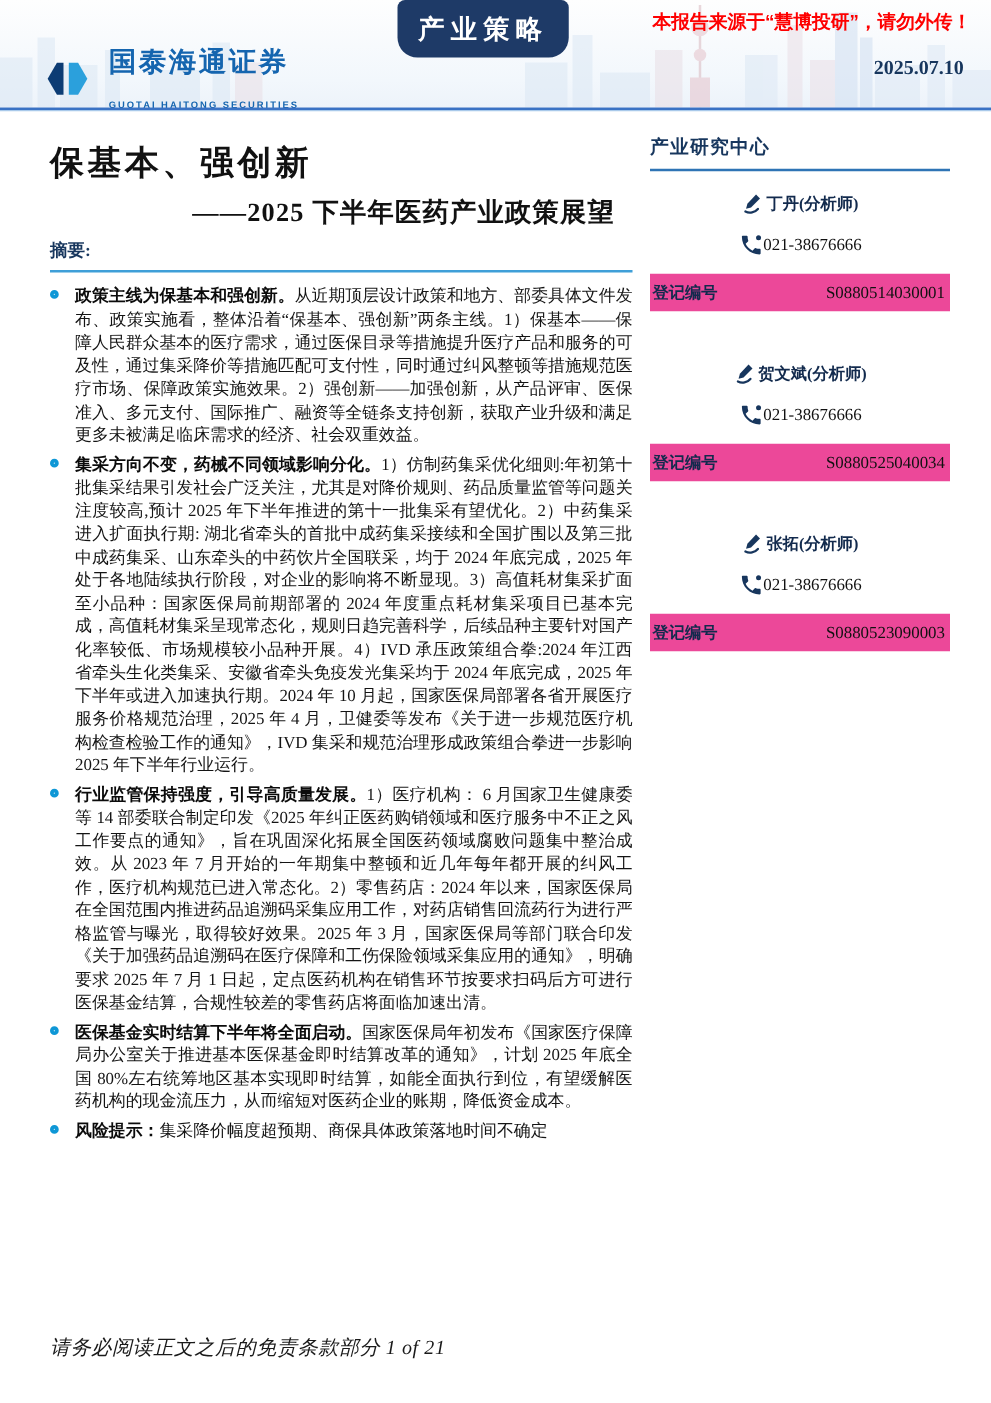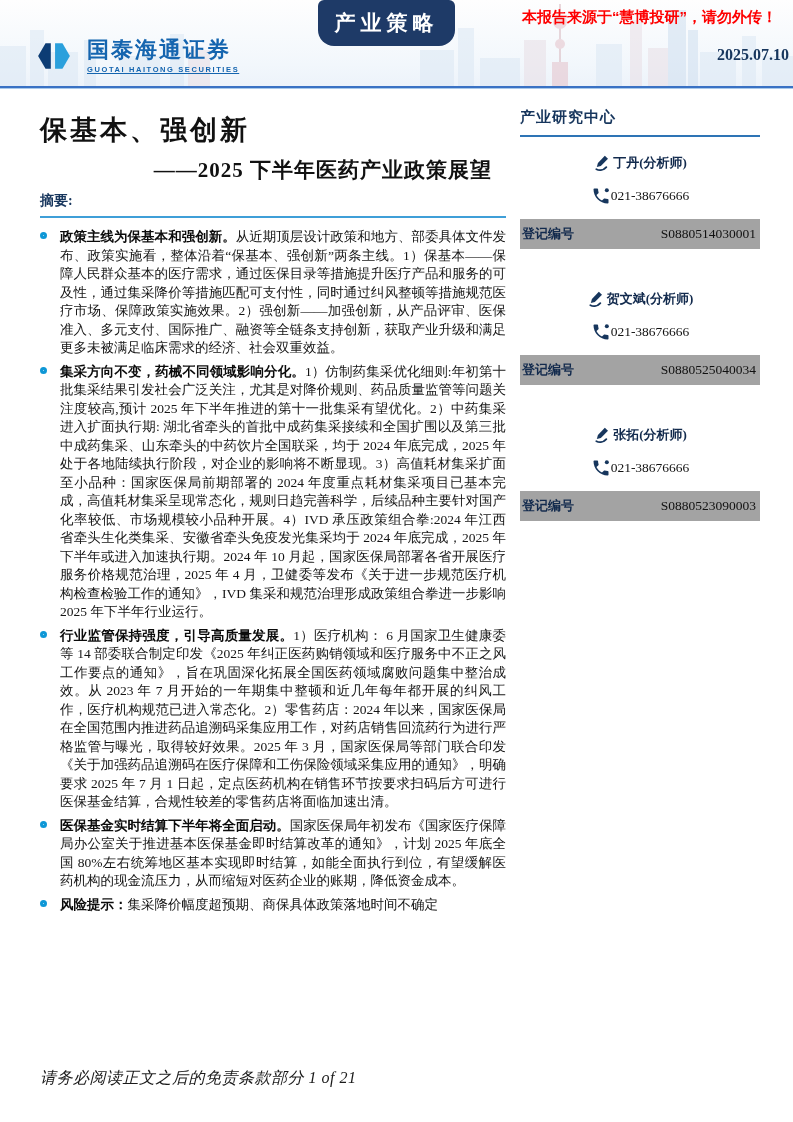--- a/index.html
+++ b/index.html
@@ -13,29 +13,29 @@
   .hdr { position:absolute; left:0; top:0; width:793px; height:86px;
          background:linear-gradient(180deg,#fefefe 0%,#f2f7fc 75%,#edf3fa 100%); }
   .hdr .skyline { position:absolute; left:0; bottom:0; width:793px; height:86px; opacity:.55; }
   .hdr-rule { position:absolute; left:0; top:86px; width:793px; height:2px; background:#3a72c4; }
   .hdr-rule::after { content:""; position:absolute; left:0; top:2px; width:793px; height:1px; background:#a9c9ea; }
   .logo { position:absolute; left:36px; top:38px; display:flex; align-items:center; gap:15px; }
   .logo-mark { width:36px; height:32px; }
   .logo-cn { font-family:"Liberation Sans","DejaVu Sans",sans-serif; font-weight:bold;
              font-size:22px; letter-spacing:2px; color:#1565af; line-height:1.1; }
   .logo-en { font-family:"Liberation Sans","DejaVu Sans",sans-serif; font-weight:bold;
-             font-size:7.5px; letter-spacing:1.6px; color:#1565af; margin-top:3px;text-decoration:underline; }
+             font-size:7.5px; letter-spacing:1.6px; color:#1565af; margin-top:17px; }
   .badge { position:absolute; left:318px; top:0; width:137px; height:46px;
            background:#1e3a67; border-radius:6px 6px 16px 16px;
            display:flex; align-items:center; justify-content:center;
            color:#ffffff; font-weight:bold; font-size:21px; letter-spacing:5px; }
   .notice { position:absolute; right:16px; top:8px;
             font-family:"Liberation Sans","DejaVu Sans",sans-serif;
             font-weight:bold; font-size:15px; color:#fe0000; }
-  .rpt-date { position:absolute; right:4px; top:46px;
+  .rpt-date { position:absolute; right:22px; top:46px;
               font-weight:bold; font-size:16px; color:#17365d; }
   
   .main { position:absolute; left:40px; top:112px; width:466px; }
   .title { font-size:27px; font-weight:bold; color:#111; letter-spacing:3px; }
   .subtitle { margin-top:8px; font-size:21px; font-weight:bold; color:#111;
               text-align:right; padding-right:14px; letter-spacing:1px; }
   .abs-label { margin-top:8px; font-size:14px; font-weight:bold; color:#17365d; }
   .abs-rule { margin-top:6px; height:2px; background:#3f9fd8; }
   .bullets { list-style:none; margin-top:10px; }
   .bullets li { display:flex; gap:13px; margin-bottom:5px; }
@@ -45,21 +45,21 @@
   .bullets p { font-size:13.5px; line-height:18.5px; text-align:justify; color:#141414; }
   .bullets b { color:#0b0b0b; }
   
   .aside { position:absolute; left:520px; top:108px; width:240px; }
   .aside-title { font-size:15px; font-weight:bold; color:#17365d; letter-spacing:1px; }
   .aside-rule { height:1.5px; background:#2e74b5; margin:8px 0 16px; }
   .an-row { display:flex; justify-content:center; align-items:center; margin-bottom:13px; }
   .an-icon { width:20px; height:20px; }
   .an-name { font-size:13px; font-weight:bold; color:#122a4d; }
   .an-phone { font-size:13.5px; color:#111; }
-  .reg-row { background:#a3a3a3; display:flex; justify-content:space-between; align-items:center;
+  .reg-row { background:#ec4899; display:flex; justify-content:space-between; align-items:center;
              padding:6px 4px 6px 2px; margin-bottom:40px; }
   .reg-label { font-size:13px; font-weight:bold; color:#122a4d; }
   .reg-no { font-size:13.5px; color:#111; }
   .aside .block:last-child .reg-row { margin-bottom:0; }
   
   .footer { position:absolute; left:40px; top:1068px; font-size:16px;
             font-style:italic; color:#1a1a1a; letter-spacing:.5px; }
 </style>
 </head>
 <body>

